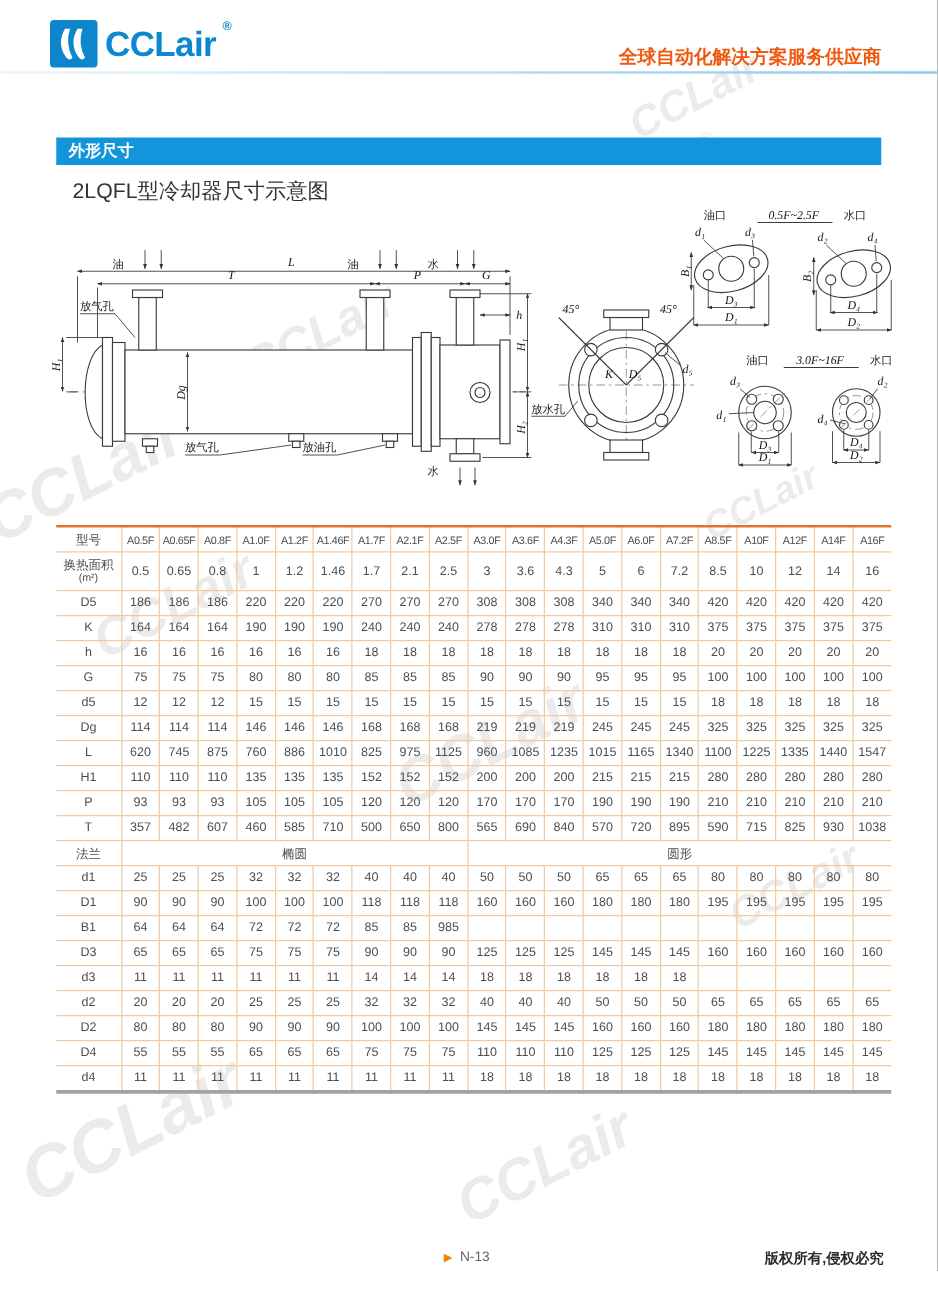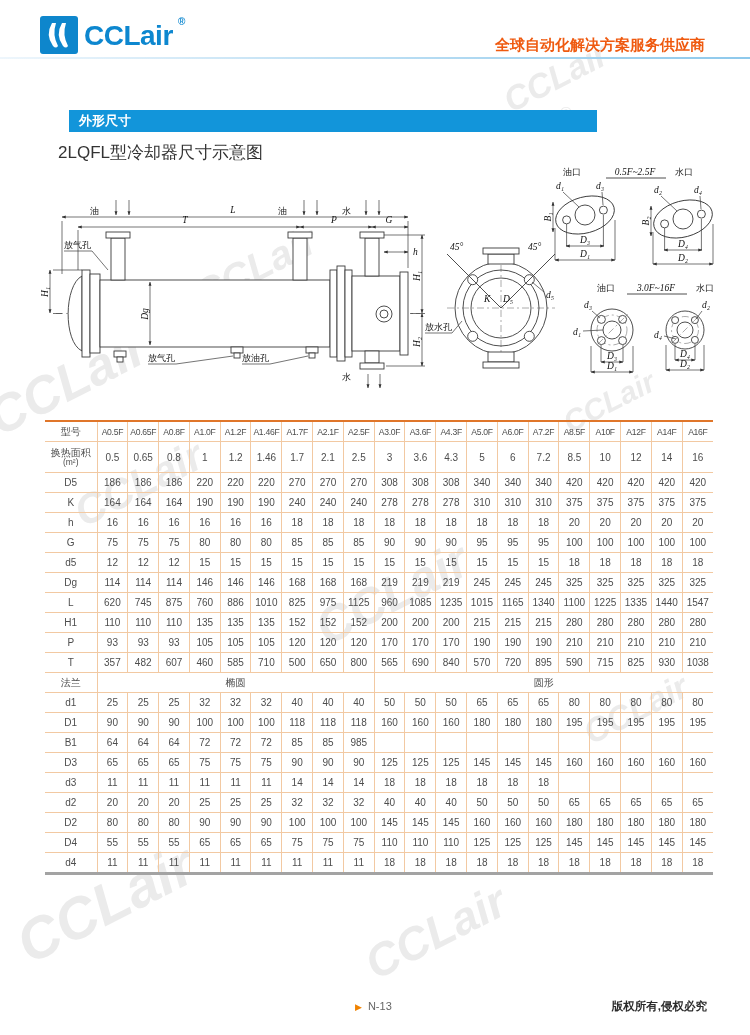--- a/index.html
+++ b/index.html
@@ -6,21 +6,21 @@
   .page{position:relative;width:750px;height:1035px;background:#fff;margin:0 auto;
         font-family:"Liberation Sans",sans-serif;overflow:hidden;}
   
   .logo-box{position:absolute;left:40px;top:16px;width:38px;height:38px;background:#0e86cc;border-radius:3px;}
   .logo-word{position:absolute;left:84px;top:20px;font-size:28px;font-weight:bold;color:#0d87cf;letter-spacing:-.5px;}
   .logo-reg{position:absolute;left:178px;top:16px;font-size:10px;color:#0d87cf;font-weight:bold;}
   .tagline{position:absolute;right:45px;top:36px;font-size:15px;font-weight:bold;color:#ef5a10;margin-left:44px;}
   .hdr-rule{position:absolute;left:0;top:57px;width:750px;height:2px;
             background:linear-gradient(to right,#eef6fc 0%,#bfe0f4 45%,#8ec9ec 100%);}
   
-  .sec-bar{position:absolute;left:45px;top:110px;width:528px;height:22px;background:#1295da;margin-left:24px;}
+  .sec-bar{position:absolute;left:45px;top:110px;width:660px;height:22px;background:#1295da;}
   .sec-bar span{display:inline-block;padding-left:10px;line-height:22px;color:#fff;font-size:13px;font-weight:bold;}
   .subtitle{position:absolute;left:58px;top:141px;font-size:17px;color:#333;}
   
   .wm{position:absolute;color:#c3c3c3;opacity:.33;font-weight:bold;font-style:italic;
       transform:rotate(-27deg);pointer-events:none;z-index:0;white-space:nowrap;}
   
   .draw-wrap{position:absolute;left:20px;top:158px;width:710px;height:255px;z-index:1;}
   svg .ln{stroke:#3a3a3a;stroke-width:.9;fill:none;}
   svg .fil{stroke:#3a3a3a;stroke-width:.9;fill:#fff;}
   svg .cl{stroke:#666;stroke-width:.55;fill:none;stroke-dasharray:7 3 2 3;}

